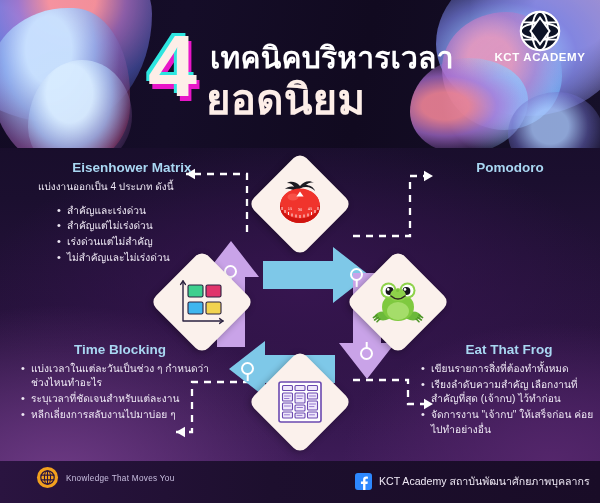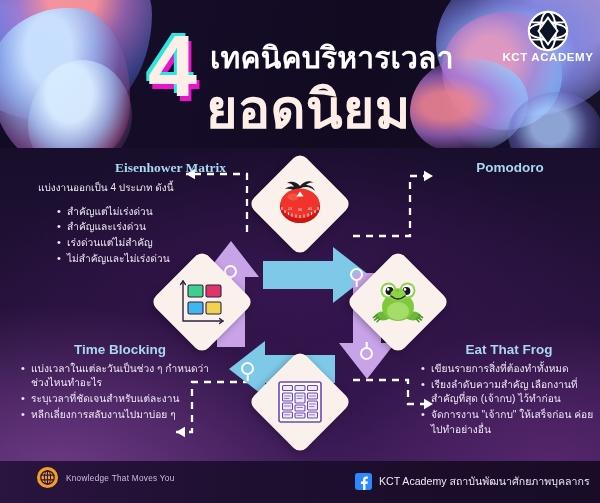--- a/index.html
+++ b/index.html
@@ -83,24 +83,24 @@
     color:#fdeee8; letter-spacing:-2px;
     text-shadow:-3px -3px 0 #2ee6e0, 3px 5px 0 #e815c8;
   }
   .t-line1 {
     position:absolute; left:62px; top:12px;
     font-size:30px; font-weight:bold; color:#ffffff; letter-spacing:.2px;
     white-space:nowrap;
   }
   .t-line2 {
     position:absolute; left:58px; top:44px;
-    font-size:54px; font-weight:bold; color:#fdeee8; letter-spacing:.2px;
+    font-size:42px; font-weight:bold; color:#fdeee8; letter-spacing:.2px;
     white-space:nowrap;
   }
-  .logo-box { position:absolute; right:4px; top:8px; width:96px; height:60px; text-align:center; }
+  .logo-box { position:absolute; right:12px; top:8px; width:96px; height:60px; text-align:center; }
   .logo-mark { width:46px; height:46px; margin:0 auto; display:block; }
   .logo-text {
     font-size:11.5px; font-weight:bold; color:#ffffff; letter-spacing:.6px;
     margin-top:-3px;
   }
 
   
   .sec { position:absolute; }
   .sec-title { font-size:13.5px; font-weight:bold; color:#a9d7f2; margin-bottom:5px; }
   .sec-lead { font-size:10px; color:#efe9f5; margin-bottom:9px; line-height:1.45; }
@@ -109,21 +109,21 @@
     font-size:10.2px; color:#efe9f5; line-height:1.42;
     padding-left:11px; position:relative; margin-bottom:1.5px;
   }
   .sec li::before {
     content:"•"; position:absolute; left:1px; top:-1px;
     color:#efe9f5; font-size:11px;
   }
   .sec.right .sec-title, .sec.right .sec-lead, .sec.right li { text-align:left; }
 
   #sec-eisenhower { left:38px; top:160px; width:188px; }
-  #sec-eisenhower .sec-title { text-align:right;font-family:Liberation Serif, serif; }
+  #sec-eisenhower .sec-title { text-align:center; }
   #sec-eisenhower ul { padding-left:18px; }
   #sec-pomodoro  { left:424px; top:160px; width:172px; }
   #sec-pomodoro .sec-title { text-align:center; }
   #sec-timeblocking { left:20px; top:342px; width:200px; }
   #sec-timeblocking .sec-title { text-align:center; }
   #sec-eatfrog  { left:420px; top:342px; width:178px; }
   #sec-eatfrog .sec-title { text-align:center; }
 
   
   .diagram { position:absolute; left:155px; top:165px; width:290px; height:290px; }
@@ -312,22 +312,22 @@
           </g>
         </svg>
       </div>
     </div>
   </div>
 
   <div class="sec" id="sec-eisenhower">
     <div class="sec-title">Eisenhower Matrix</div>
     <div class="sec-lead">แบ่งงานออกเป็น 4 ประเภท ดังนี้</div>
     <ul>
+      <li>สำคัญและเร่งด่วน</li>
       <li>สำคัญแต่ไม่เร่งด่วน</li>
-      <li>สำคัญและเร่งด่วน</li>
       <li>เร่งด่วนแต่ไม่สำคัญ</li>
       <li>ไม่สำคัญและไม่เร่งด่วน</li>
     </ul>
   </div>
 
   <div class="sec right" id="sec-pomodoro">
     <div class="sec-title">Pomodoro</div>
   </div>
 
   <div class="sec" id="sec-timeblocking">

